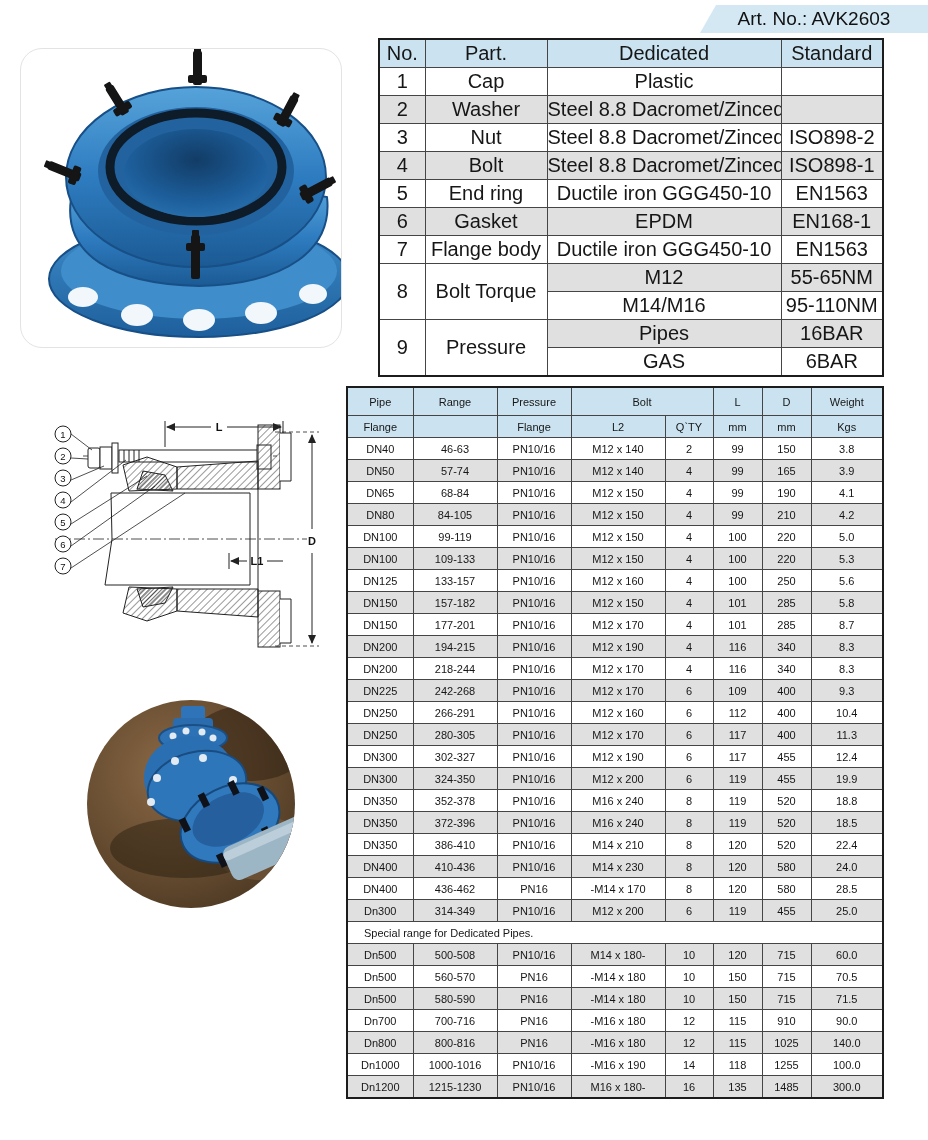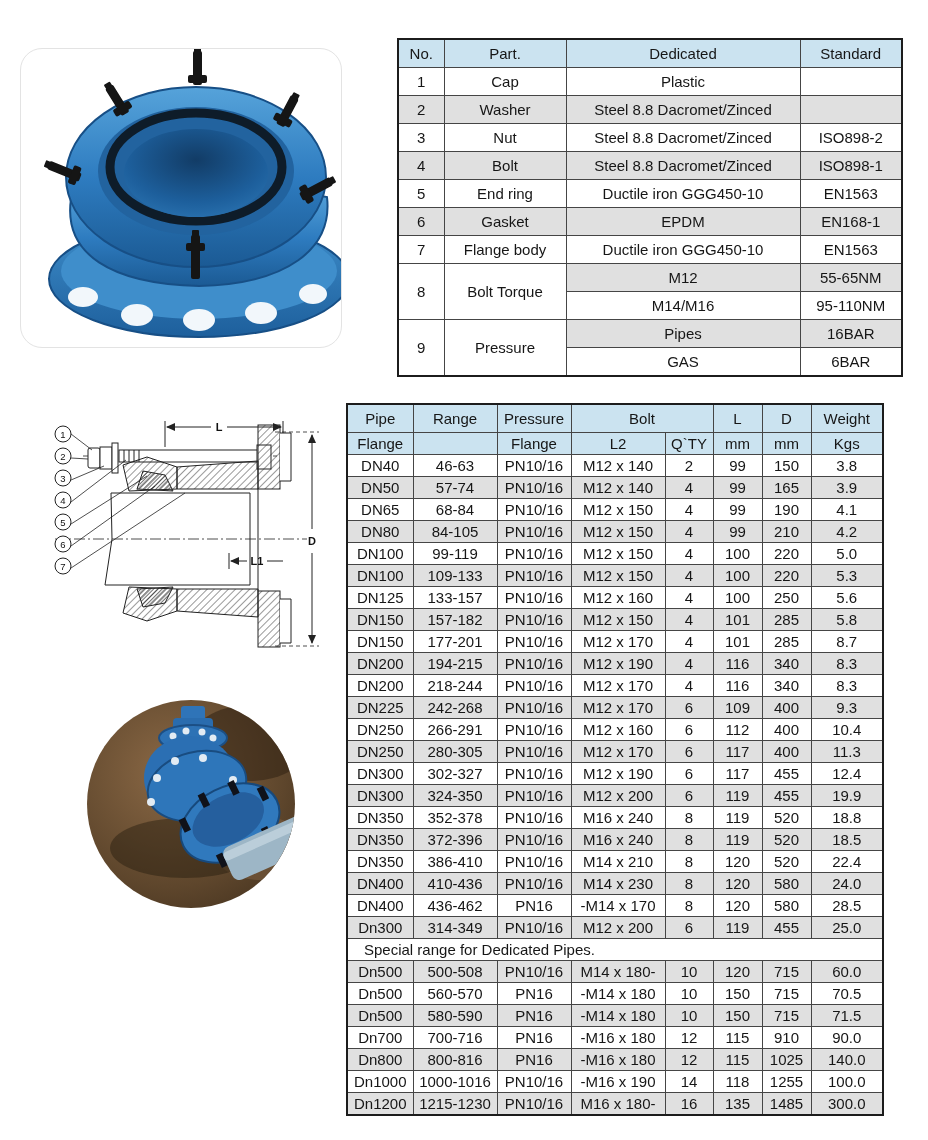--- a/index.html
+++ b/index.html
@@ -13,46 +13,49 @@
 
   
   table.tbl{border-collapse:collapse;table-layout:fixed;position:absolute;border:2px solid #1c1c1c;}
   table.tbl td, table.tbl th{border:1px solid #454545;text-align:center;padding:0;
     overflow:hidden;white-space:nowrap;font-weight:normal;}
   th{background:#cbe3f0;}
   .sh-w{background:#ffffff;}
   .sh-g{background:#e0e0e0;}
 
   
-  #parts-table{left:397px;top:38px;width:504px;font-size:15px;}
+  #parts-table{left:378px;top:38px;width:504px;font-size:20px;}
   #parts-table th{height:27px;}
   #parts-table td{height:27px;}
 
   
-  #spec-table{left:346px;top:403px;width:536px;font-size:15px;}
+  #spec-table{left:346px;top:386px;width:536px;font-size:11px;}
   #spec-table th.r1{height:27px;}
   #spec-table th.r2{height:21px;}
   #spec-table td{height:21px;}
   #spec-table td.banner-cell{text-align:left;padding-left:16px;}
 
   
   .photo-card{position:absolute;left:20px;top:48px;width:320px;height:298px;background:#fff;
     border:1px solid #e3e3e3;border-radius:22px;overflow:hidden;}
 
   
   .drawing{position:absolute;left:25px;top:403px;width:295px;height:277px;}
 
   
   .install{position:absolute;left:85px;top:698px;width:212px;height:212px;}
 </style>
 </head>
 <body>
 
 <div class="page">
 
+  <div class="banner">
+    <span>Art. No.: AVK2603</span>
+  </div>
 
   <div class="photo-card">
     <svg width="320" height="298" viewBox="0 0 320 298">
       <defs>
         <linearGradient id="pg" x1="0" y1="0" x2="0" y2="1">
           <stop offset="0" stop-color="#56a3da"></stop>
             <stop offset="0.5" stop-color="#2e7cc0"></stop>
             <stop offset="1" stop-color="#1b5a94"></stop>
         </linearGradient>
         <linearGradient id="pg2" x1="0" y1="0" x2="0" y2="1">

